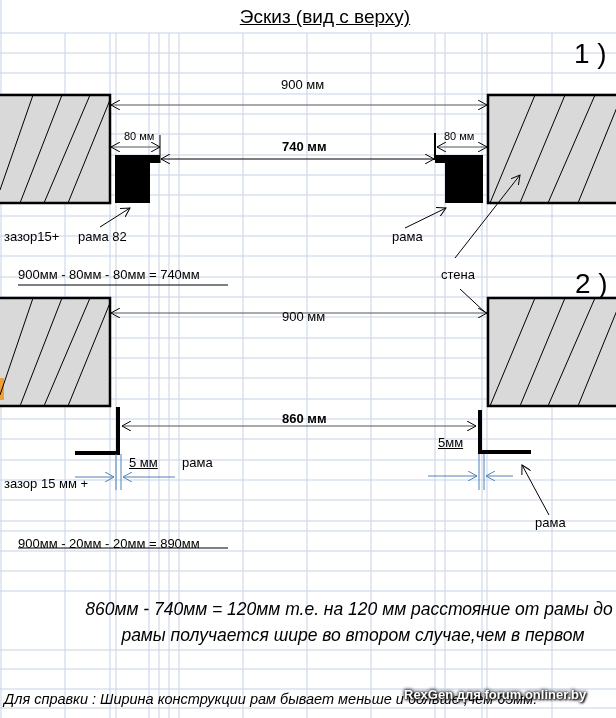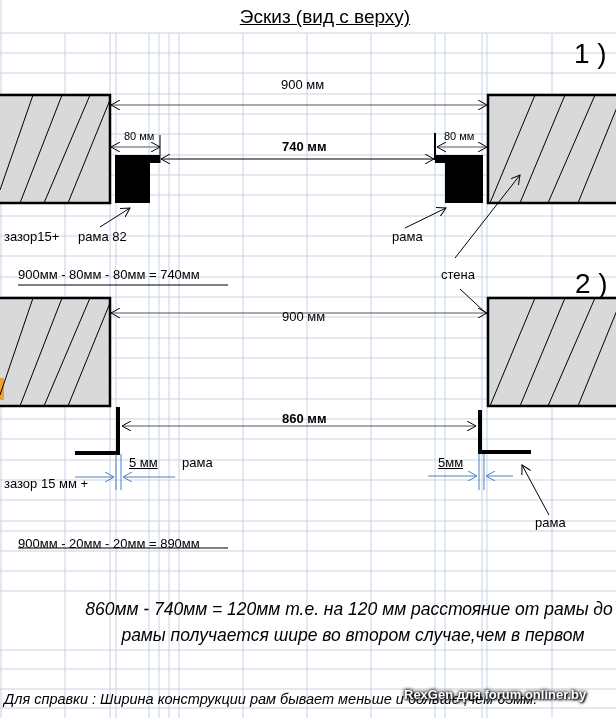--- a/index.html
+++ b/index.html
@@ -190,21 +190,21 @@
 <div class="abs lbl" style="left:392px;top:229px;">рама</div>
 <div class="abs lbl" style="left:18px;top:267px;">900мм - 80мм - 80мм = 740мм</div>
 <div class="abs lbl" style="left:441px;top:267px;">стена</div>
 
 <div class="abs num" style="left:575px;top:268px;">2 )</div>
 <div class="abs lbl" style="left:282px;top:309px;">900 мм</div>
 <div class="abs lbl bold" style="left:282px;top:411px;">860 мм</div>
 <div class="abs lbl" style="left:4px;top:455px;margin-top:21px;">зазор 15 мм +</div>
 <div class="abs lbl u" style="left:129px;top:455px;">5 мм</div>
 <div class="abs lbl" style="left:182px;top:455px;">рама</div>
-<div class="abs lbl u" style="left:438px;top:455px;">5мм</div>
+<div class="abs lbl u" style="left:438px;top:435px;">5мм</div>
 <div class="abs lbl" style="left:535px;top:515px;">рама</div>
 <div class="abs lbl" style="left:18px;top:536px;">900мм - 20мм - 20мм = 890мм</div>
 
 <div class="abs big-it" style="top:599px;padding-left:41px;">860мм - 740мм = 120мм  т.е. на 120 мм расстояние от рамы до</div>
 <div class="abs big-it" style="top:625px;padding-left:45px;">рамы получается  шире во втором случае,чем в первом</div>
 
 <div class="abs foot">Для справки : Ширина конструкции рам бывает  меньше и больше ,чем 65мм.</div>
 <div class="abs wm">RexGen для forum.onliner.by</div>
 
 </body></html>

